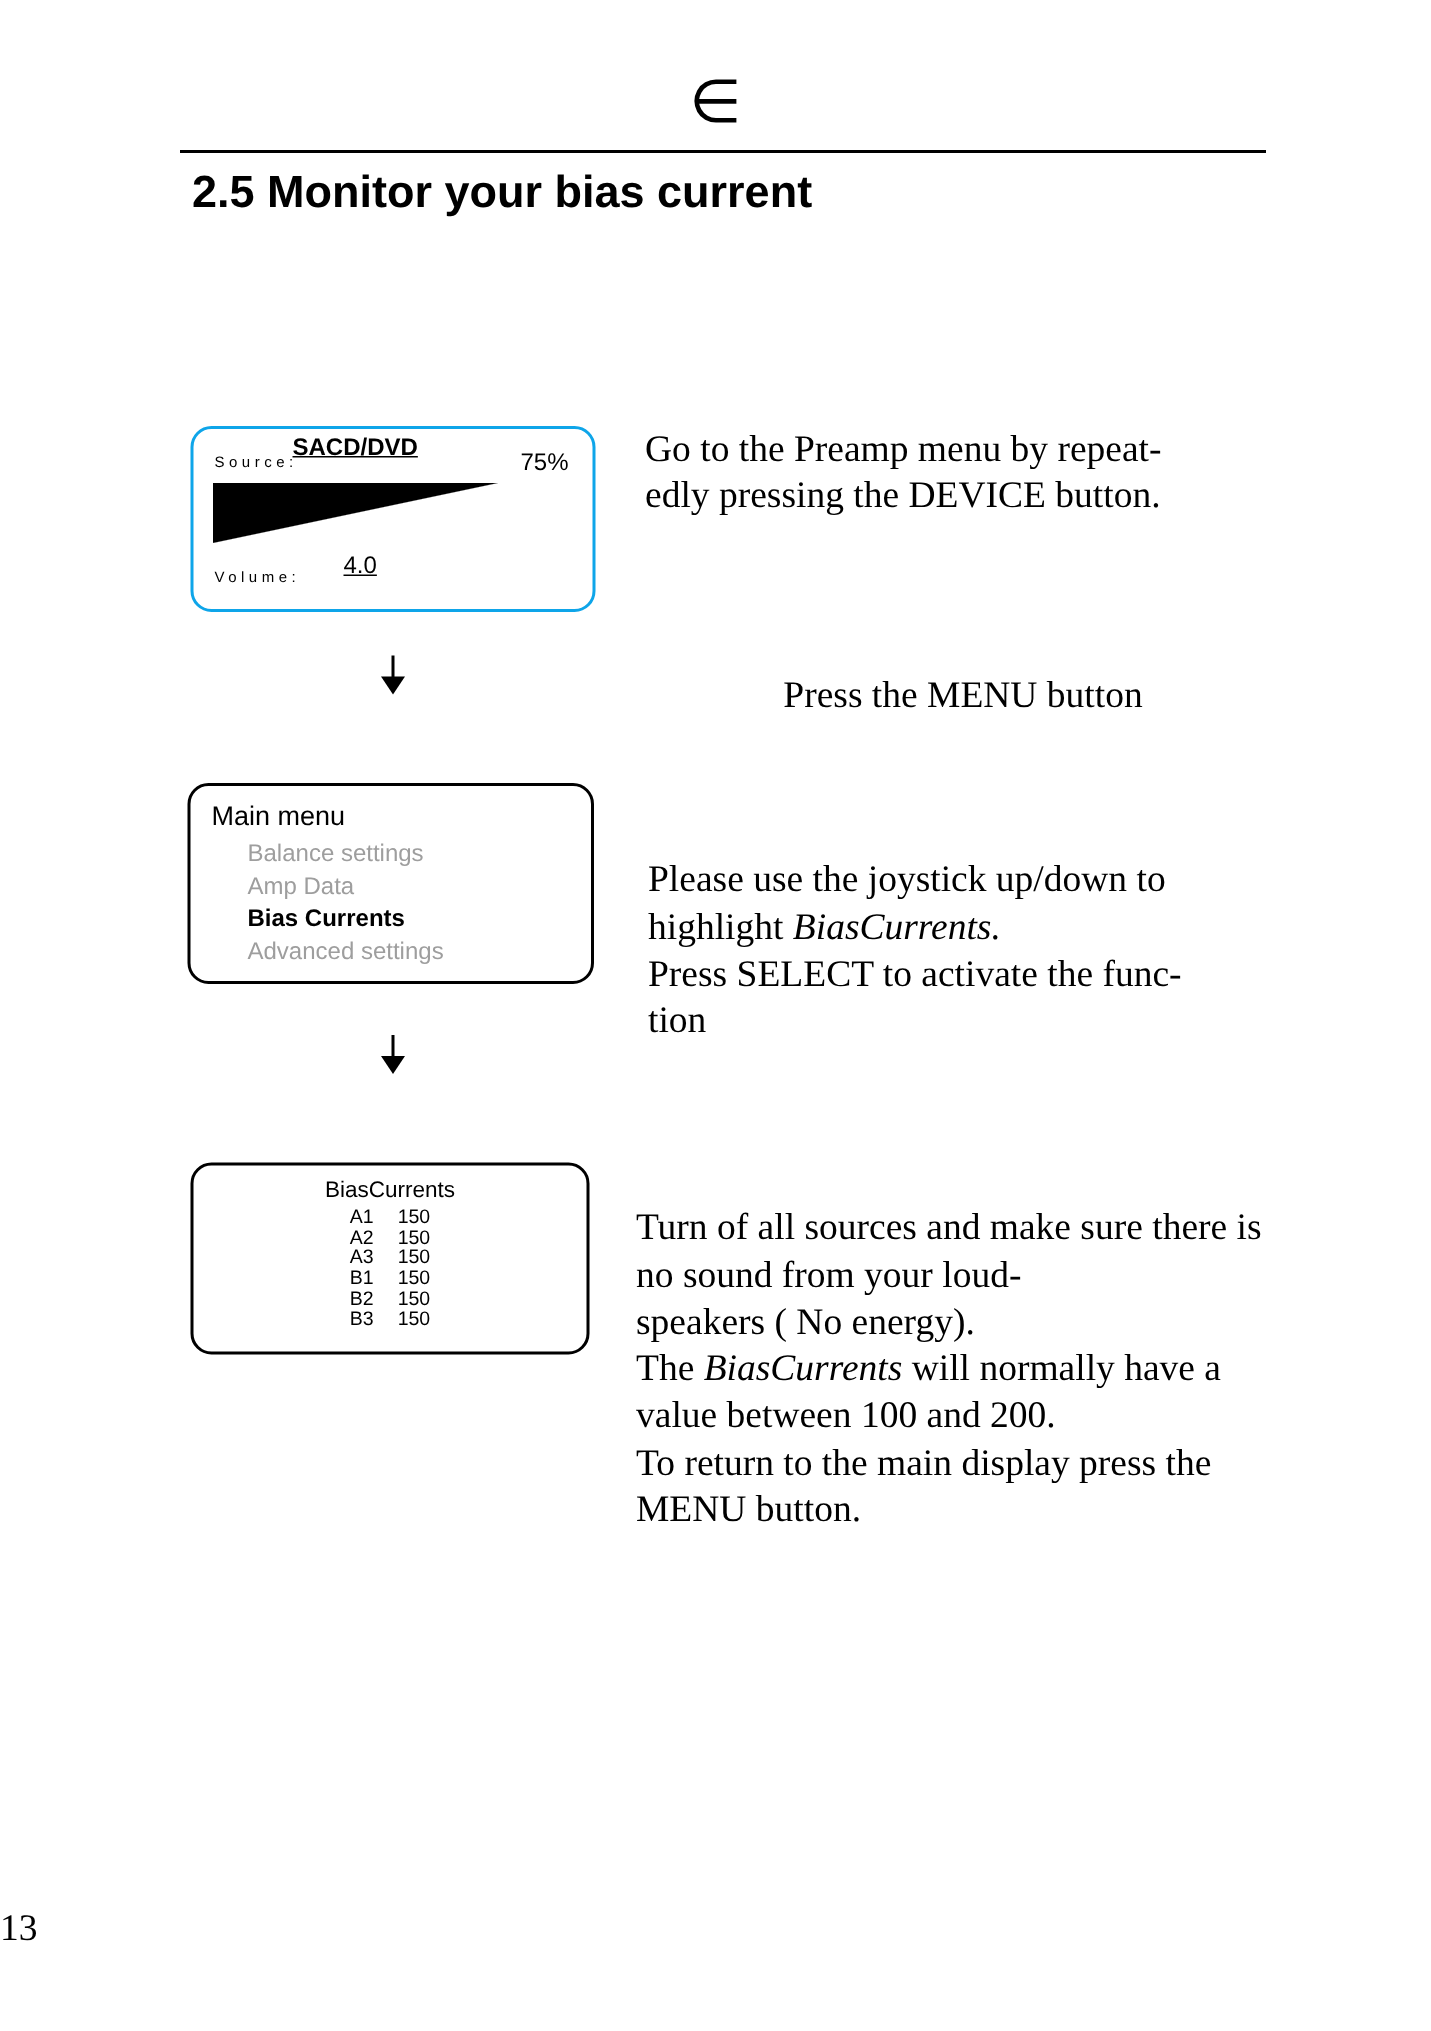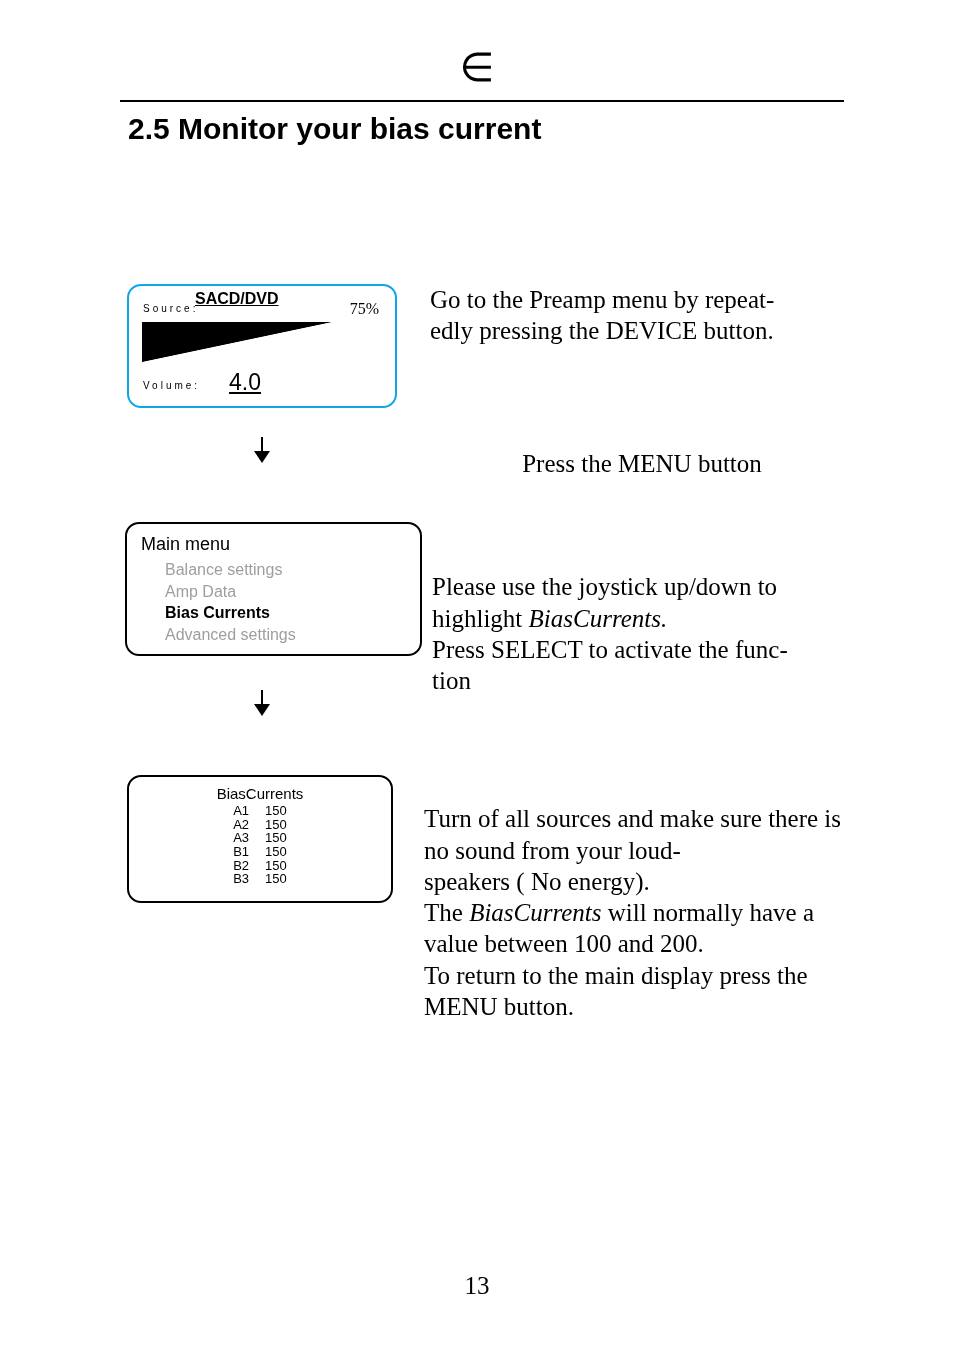--- a/index.html
+++ b/index.html
@@ -39,21 +39,20 @@
     white-space:pre-line;
   }
   .body-text .italic{font-style:italic;}
   .t1{left:430px; top:284px; width:430px;}
   .t2{left:432px; top:448px; width:420px;text-align:center;}
   .t3{left:432px; top:540px; width:420px;}
   .t4{left:424px; top:772px; width:430px;}
   .page-num{
     position:absolute;
     left:0; right:0; bottom:54px;
-    text-align:center;
     font-size:25px;
   }
   
   .euro-symbol{
     position:absolute;
     left:50%; top:44px;
     transform:translateX(-50%);
     font-size:40px;
     font-family:"Times New Roman",serif;
   }
@@ -63,44 +62,44 @@
     left:127px; top:284px;
     width:270px; height:124px;
     border:2px solid #0ea5e9;
     border-radius:14px;
     font-family:Arial,Helvetica,sans-serif;
     box-sizing:border-box;
   }
   .screen1 .lbl{font-size:10px; letter-spacing:0.3em; color:#000; position:absolute;}
   .screen1 .src-lbl{left:14px; top:17px;}
   .screen1 .src-val{position:absolute; left:66px; top:4px; font-size:16px; font-weight:bold;text-decoration:underline;}
-  .screen1 .pct{position:absolute; right:16px; top:14px; font-size:16px;font-family:Liberation Serif, serif;}
+  .screen1 .pct{position:absolute; right:16px; top:14px; font-size:16px;}
   .screen1 .vol-lbl{left:14px; top:94px;}
-  .screen1 .vol-val{position:absolute; left:100px; top:83px; font-size:23px;text-decoration:underline;}
+  .screen1 .vol-val{position:absolute; left:100px; top:83px; font-size:16px;text-decoration:underline;}
   .screen1 .vol-tri{
     position:absolute;
     left:13px; top:36px;
     width:0; height:0;
     border-left:0 solid transparent;
     border-right:190px solid #000;
     border-top:40px solid transparent;
     transform:scaleY(-1); 
   }
   
   .screen1 .vol-tri{
     border:none;
     left:13px; top:36px;
     width:190px; height:40px;
     background:linear-gradient(to top right,#000 49.5%, transparent 50.5%);
   }
   
   .screen2{
     position:absolute;
     left:125px; top:522px;
-    width:297px; height:134px;
+    width:271px; height:134px;
     border:2px solid #000;
     border-radius:14px;
     font-family:Arial,Helvetica,sans-serif;
     box-sizing:border-box;
     padding:10px 14px 4px 14px;
   }
   .screen2 .title{font-size:18px; font-weight:500; margin-bottom:4px;}
   .screen2 .item{font-size:16px; color:#9e9e9e; margin-left:24px; line-height:1.35em;}
   .screen2 .item.sel{color:#000; font-weight:600;}
   

